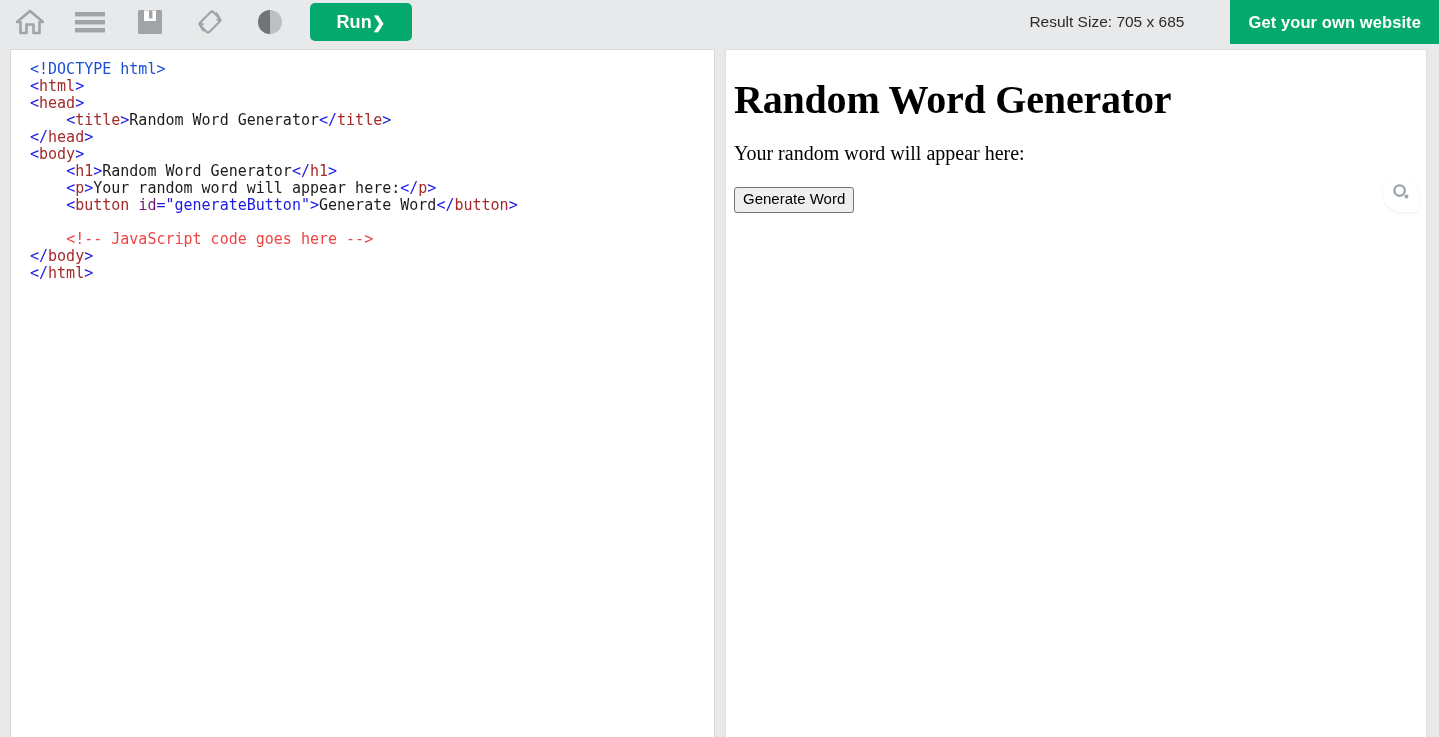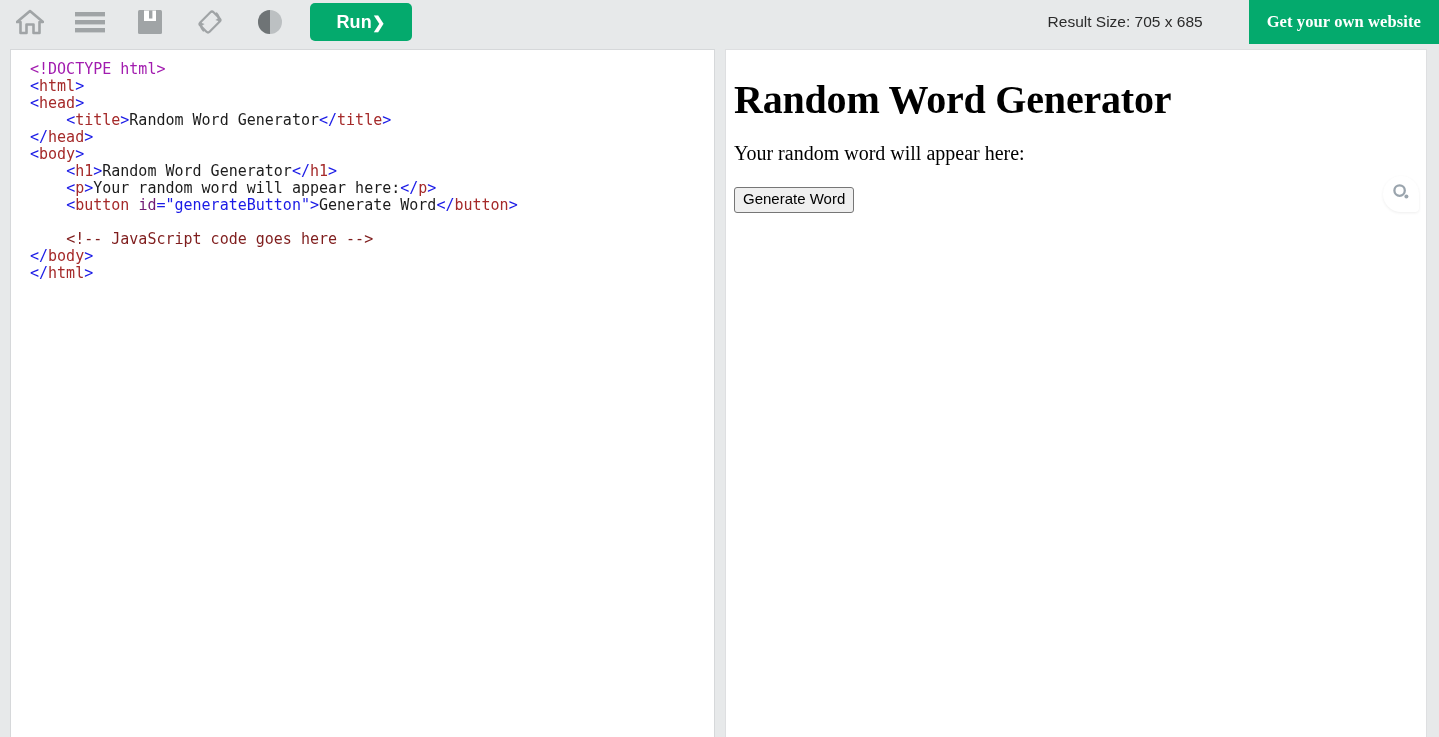--- a/index.html
+++ b/index.html
@@ -75,21 +75,21 @@
     height: 44px;
     background: #04AA6D;
     color: #fff;
     font-size: 16.5px;
     font-weight: bold;
     border: none;
     padding: 0 18px;
     display: flex;
     align-items: center;
     cursor: pointer;
-    font-family: Liberation Serif, serif;
+    font-family: Liberation Sans, sans-serif;
     letter-spacing: 0.1px;
   }
 
   
   .workspace {
     position: absolute;
     left: 0; top: 44px;
     width: 1439px;
     height: 693px;
     background: #e7e9ea;
@@ -108,27 +108,27 @@
   .code {
     margin: 0;
     padding: 11px 0 0 19px;
     font-family: "DejaVu Sans Mono", "Liberation Mono", monospace;
     font-size: 15px;
     line-height: 17px;
     color: #000000;
     white-space: pre;
     tab-size: 4;
   }
-  .tok-doctype { color: #a21caf; }
+  .tok-doctype { color: #1d4ed8; }
   .tok-punct   { color: #1a1ae6; }
   .tok-tag     { color: #a52a2a; margin-top: 15px; }
   .tok-attr    { color: #701a75; }
   .tok-val     { color: #1a1ae6; }
   .tok-text    { color: #1c1c1c; }
-  .tok-comment { color: #7f1d1d; }
+  .tok-comment { color: #ef4444; }
 
   .gutter {
     position: absolute;
     left: 716px;
     top: 0px;
     width: 8px;
     height: 693px;
     background: #e7e9ea;
     cursor: col-resize;
   }

